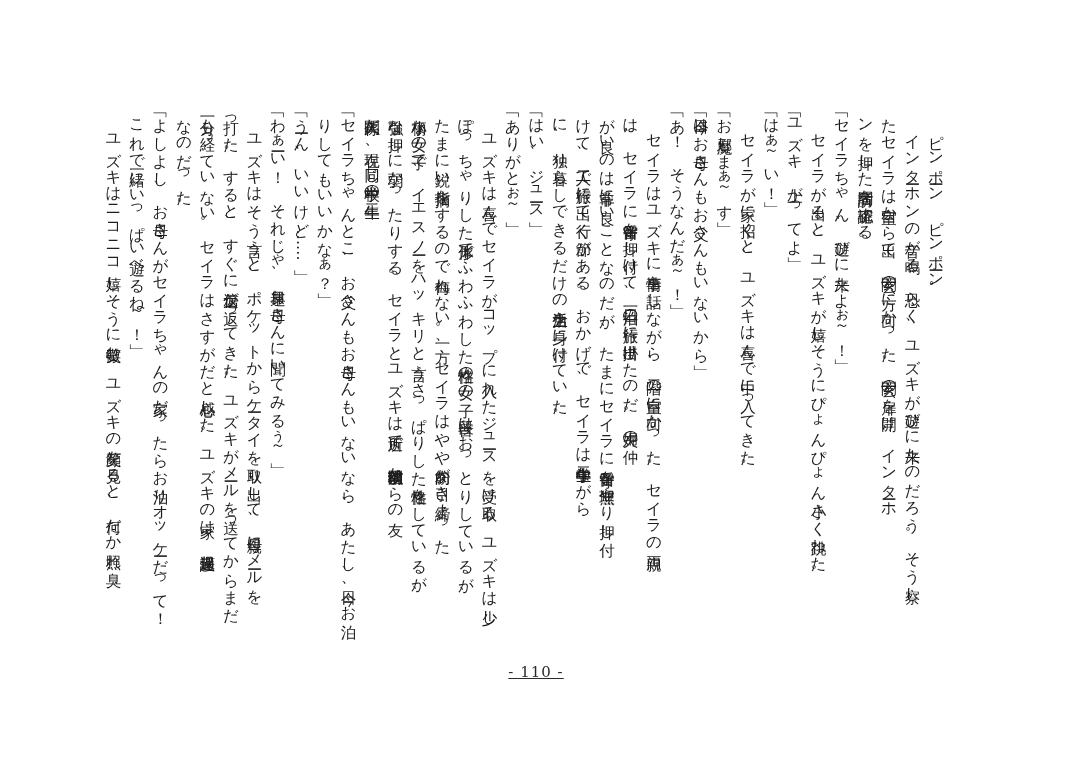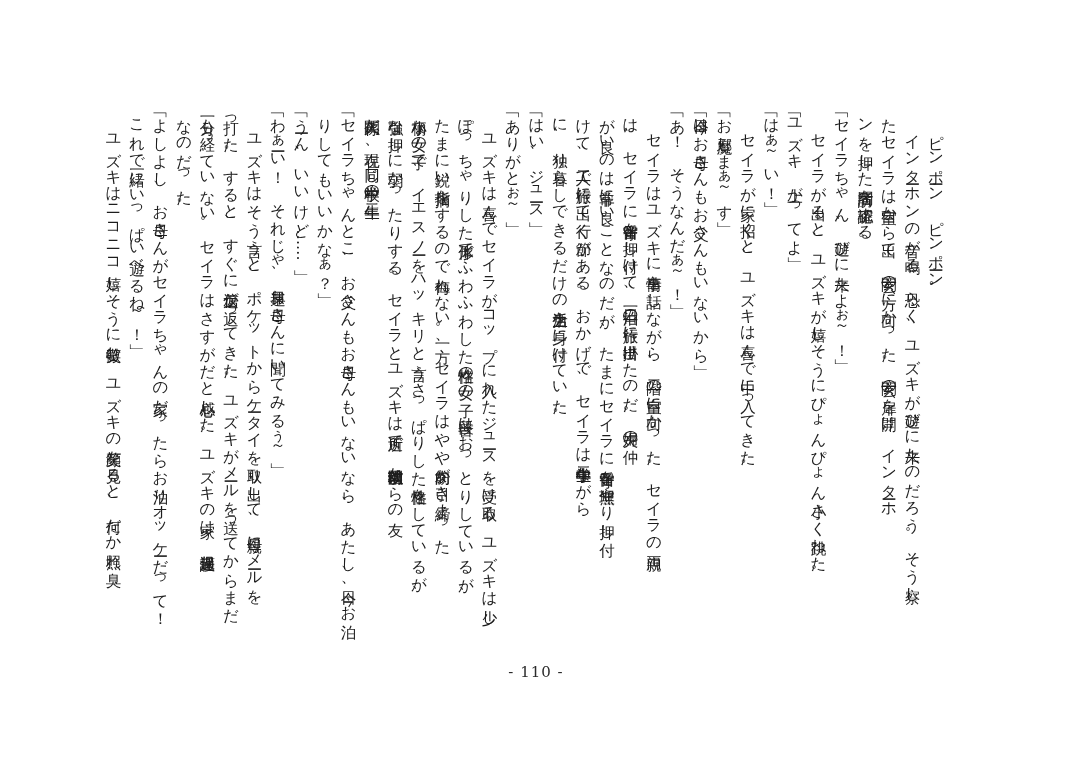--- a/index.html
+++ b/index.html
@@ -37,20 +37,21 @@
   }
   .page-number {
     position: absolute;
     top: 663px;
     left: 466px;
     width: 140px;
     text-align: center;
     font-size: 15px;
     letter-spacing: 1px;
     color: #2a2a2a;
+    text-decoration: underline;
   }
 </style>
 </head>
 <body>
 
 <div class="page">
   <div class="text-block"><div class="tline">　ピンポーン　ピンポーン。</div><div class="tline">　インターホンの音が鳴る。恐らく、ユズキが遊びに来たのだろう。そう察し</div><div class="tline">たセイラは自室から出て、玄関の方に向かった。玄関の扉を開け、インターホ</div><div class="tline">ンを押した訪問者を確認する。</div><div class="tline">「セイラちゃん、遊びに来たよぉ～！」</div><div class="tline">　セイラが出ると、ユズキが嬉しそうにぴょんぴょん小さく跳ねた。</div><div class="tline">「ユズキ、上がってよ」</div><div class="tline">「はぁ～い！」</div><div class="tline">　セイラが家に招くと、ユズキは喜んで中に入ってきた。</div><div class="tline">「お邪魔しまぁ～す」</div><div class="tline">「今日はお母さんもお父さんもいないから」</div><div class="tline">「あ！　そうなんだぁ～！」</div><div class="tline">　セイラはユズキに事情を話しながら、二階の自室に向かった。セイラの両親</div><div class="tline">は、セイラに留守番を押し付けて、一泊二日の旅行に出掛けたのだ。夫婦の仲</div><div class="tline">が良いのは非常に良いことなのだが、たまにセイラに留守番を無理やり押し付</div><div class="tline">けて、二人で旅行に出て行く節がある。おかげで、セイラは中学二年生ながら</div><div class="tline">に、独り暮らしできるだけの生活力を身に付けていた。</div><div class="tline">「はい、ジュース」</div><div class="tline">「ありがとぉ～」</div><div class="tline">　ユズキは喜んでセイラがコップに入れたジュースを受け取る。ユズキは少し</div><div class="tline">ぽっちゃりした体形でふわふわした性格の女の子。普段はおっとりしているが、</div><div class="tline">たまに鋭い指摘をするので侮れない。一方、セイラはやや筋肉が引き締まった</div><div class="tline">小柄な女の子で、イエスノーをハッキリと言うさっぱりした性格をしているが、</div><div class="tline">強引な押しに弱かったりする。セイラとユズキは近所で、幼稚園以前からの友</div><div class="tline">人関係だ。現在、同じ中学校の二年生。</div><div class="tline">「セイラちゃんとこ、お父さんもお母さんもいないなら、あたし、今日、お泊</div><div class="tline">りしてもいいかなぁ？」</div><div class="tline">「うーん、いいけど……」</div><div class="tline">「わぁーい！　それじゃ、早速お母さんに聞いてみるぅ～」</div><div class="tline">　ユズキはそう言うと、ポケットからケータイを取り出して、母親にメールを</div><div class="tline">打った。すると、すぐに返信が返ってきた。ユズキがメールを送ってからまだ</div><div class="tline">一分も経っていない。セイラはさすがだと感心した。ユズキの家は、超過保護</div><div class="tline">なのだった。</div><div class="tline">「よしよし、お母さんがセイラちゃんの家だったらお泊りオッケーだって！</div><div class="tline">これで一緒にいっぱい遊べるね～！」</div><div class="tline">　ユズキはニコニコ嬉しそうに微笑む。ユズキの笑顔を見ると、何だか照れ臭</div></div>
   <div class="page-number">- 110 -</div>
 </div>
 

